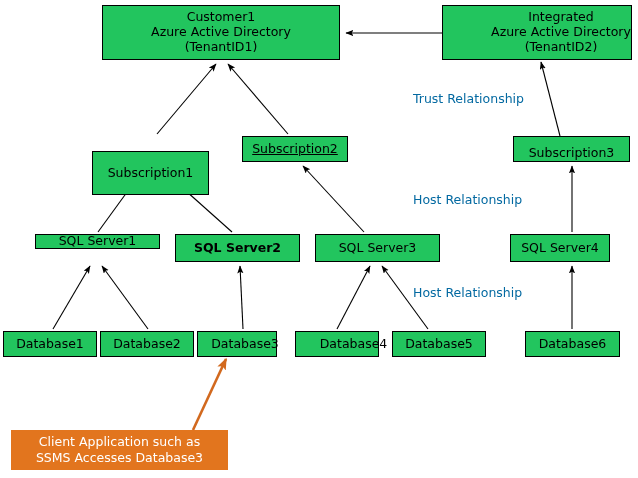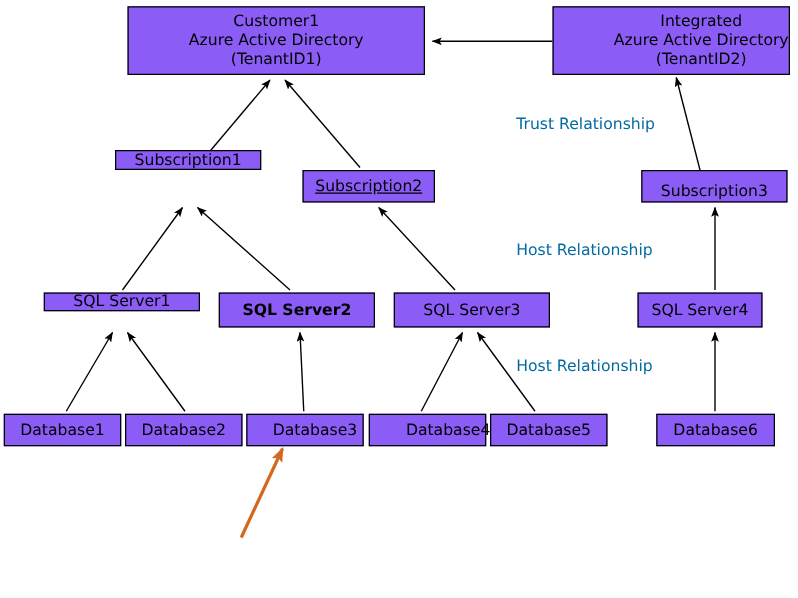--- a/index.html
+++ b/index.html
@@ -5,21 +5,21 @@
   html,body{margin:0;padding:0;background:#ffffff;}
   body{
     width:638px;height:478px;position:relative;overflow:hidden;
     font-family:"DejaVu Sans","Liberation Sans",sans-serif;
     color:#000;
   }
   #canvas{position:absolute;left:0;top:0;width:638px;height:478px;}
   svg.edges{position:absolute;left:0;top:0;width:638px;height:478px;pointer-events:none;}
   .node{
     position:absolute;box-sizing:border-box;
-    border:1px solid #000;background:#8b5cf6;
+    border:1px solid #000;background:#22c55e;
     display:flex;align-items:center;justify-content:center;
     text-align:center;line-height:1.18;
     font-size:12.5px;color:#000;
     white-space:pre-line;
   }
   .node.aad{font-size:12.5px;}
   .label{
     position:absolute;color:#0369a1;font-size:12.5px;
     white-space:nowrap;line-height:1;
   }
@@ -66,34 +66,38 @@
       </g>
   </svg>
 
   <div id="nodes-layer">
       <div class="node aad" style="left: 102px; top: 5px; width: 238px; height: 55px;"><span>Customer1
 Azure Active Directory
 (TenantID1)</span></div>
       <div class="node aad" style="left: 442px; top: 5px; width: 190px; height: 55px; padding-left: 48px;"><span>Integrated
 Azure Active Directory
 (TenantID2)</span></div>
-      <div class="node" style="left: 92px; top: 120px; width: 117px; height: 16px;"><span>Subscription1</span></div>
+      <div class="node" style="left: 92px; top: 151px; width: 117px; height: 44px;"><span>Subscription1</span></div>
       <div class="node" style="left: 242px; top: 136px; width: 106px; height: 26px; text-decoration: underline;"><span>Subscription2</span></div>
       <div class="node" style="left: 513px; top: 136px; width: 117px; height: 26px; align-items: flex-end;"><span>Subscription3</span></div>
       <div class="node" style="left: 35px; top: 234px; width: 125px; height: 15px; justify-content: center;"><span>SQL Server1</span></div>
       <div class="node" style="left: 175px; top: 234px; width: 125px; height: 28px; font-weight: bold;"><span>SQL Server2</span></div>
       <div class="node" style="left: 315px; top: 234px; width: 125px; height: 28px;"><span>SQL Server3</span></div>
       <div class="node" style="left: 510px; top: 234px; width: 100px; height: 28px; text-align: center;"><span>SQL Server4</span></div>
       <div class="node" style="left: 3px; top: 331px; width: 94px; height: 26px;"><span>Database1</span></div>
       <div class="node" style="left: 100px; top: 331px; width: 94px; height: 26px;"><span>Database2</span></div>
-      <div class="node" style="left: 197px; top: 331px; width: 94px; height: 26px; padding-left: 16px;"><span>Database3</span></div>
-      <div class="node" style="left: 295px; top: 331px; width: 94px; height: 26px; padding-left: 33px;"><span>Database4</span></div>
+      <div class="node" style="left: 197px; top: 331px; width: 80px; height: 26px; padding-left: 16px;"><span>Database3</span></div>
+      <div class="node" style="left: 295px; top: 331px; width: 84px; height: 26px; padding-left: 33px;"><span>Database4</span></div>
       <div class="node" style="left: 392px; top: 331px; width: 94px; height: 26px;"><span>Database5</span></div>
       <div class="node" style="left: 525px; top: 331px; width: 95px; height: 26px;"><span>Database6</span></div>
     </div>
   <div id="labels-layer">
       <div class="label" style="left: 413px; top: 93px;">Trust Relationship</div>
       <div class="label" style="left: 413px; top: 194px;">Host Relationship</div>
       <div class="label" style="left: 413px; top: 287px;">Host Relationship</div>
     </div>
 
+  <div class="callout" id="callout" style="left: 11px; top: 430px; width: 217px; height: 40px; background: rgb(226, 117, 30); color: rgb(255, 255, 255);">
+    <span>Client Application such as
+SSMS Accesses Database3</span>
+  </div>
 
 </div>
 
 </body></html>

